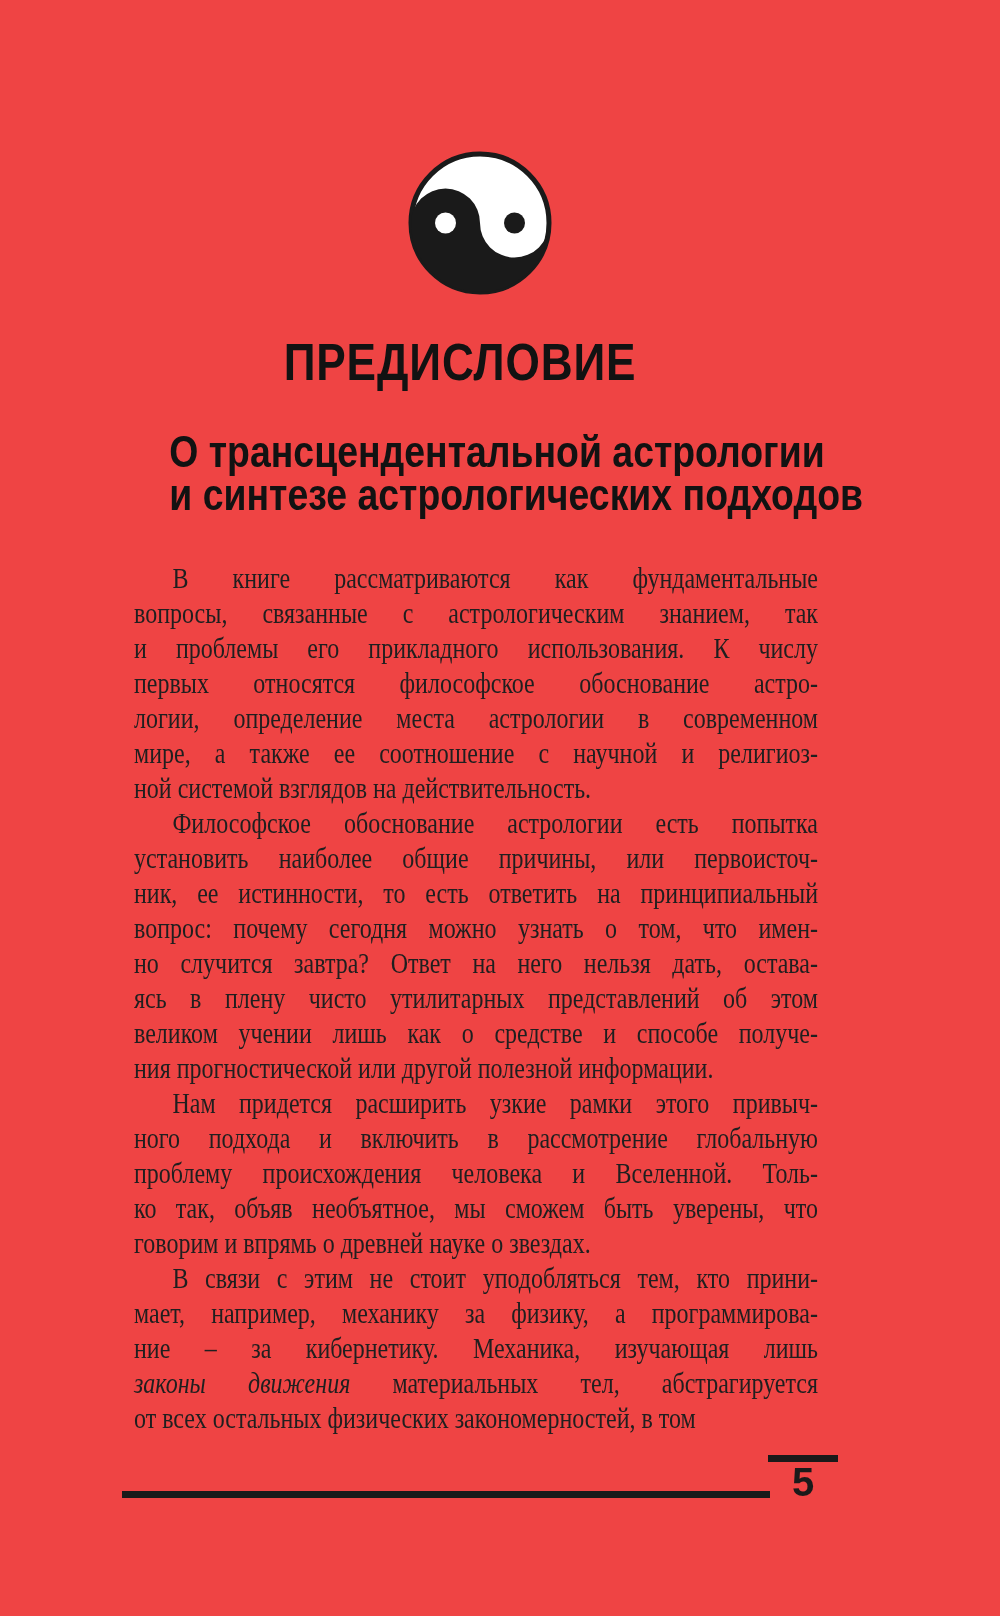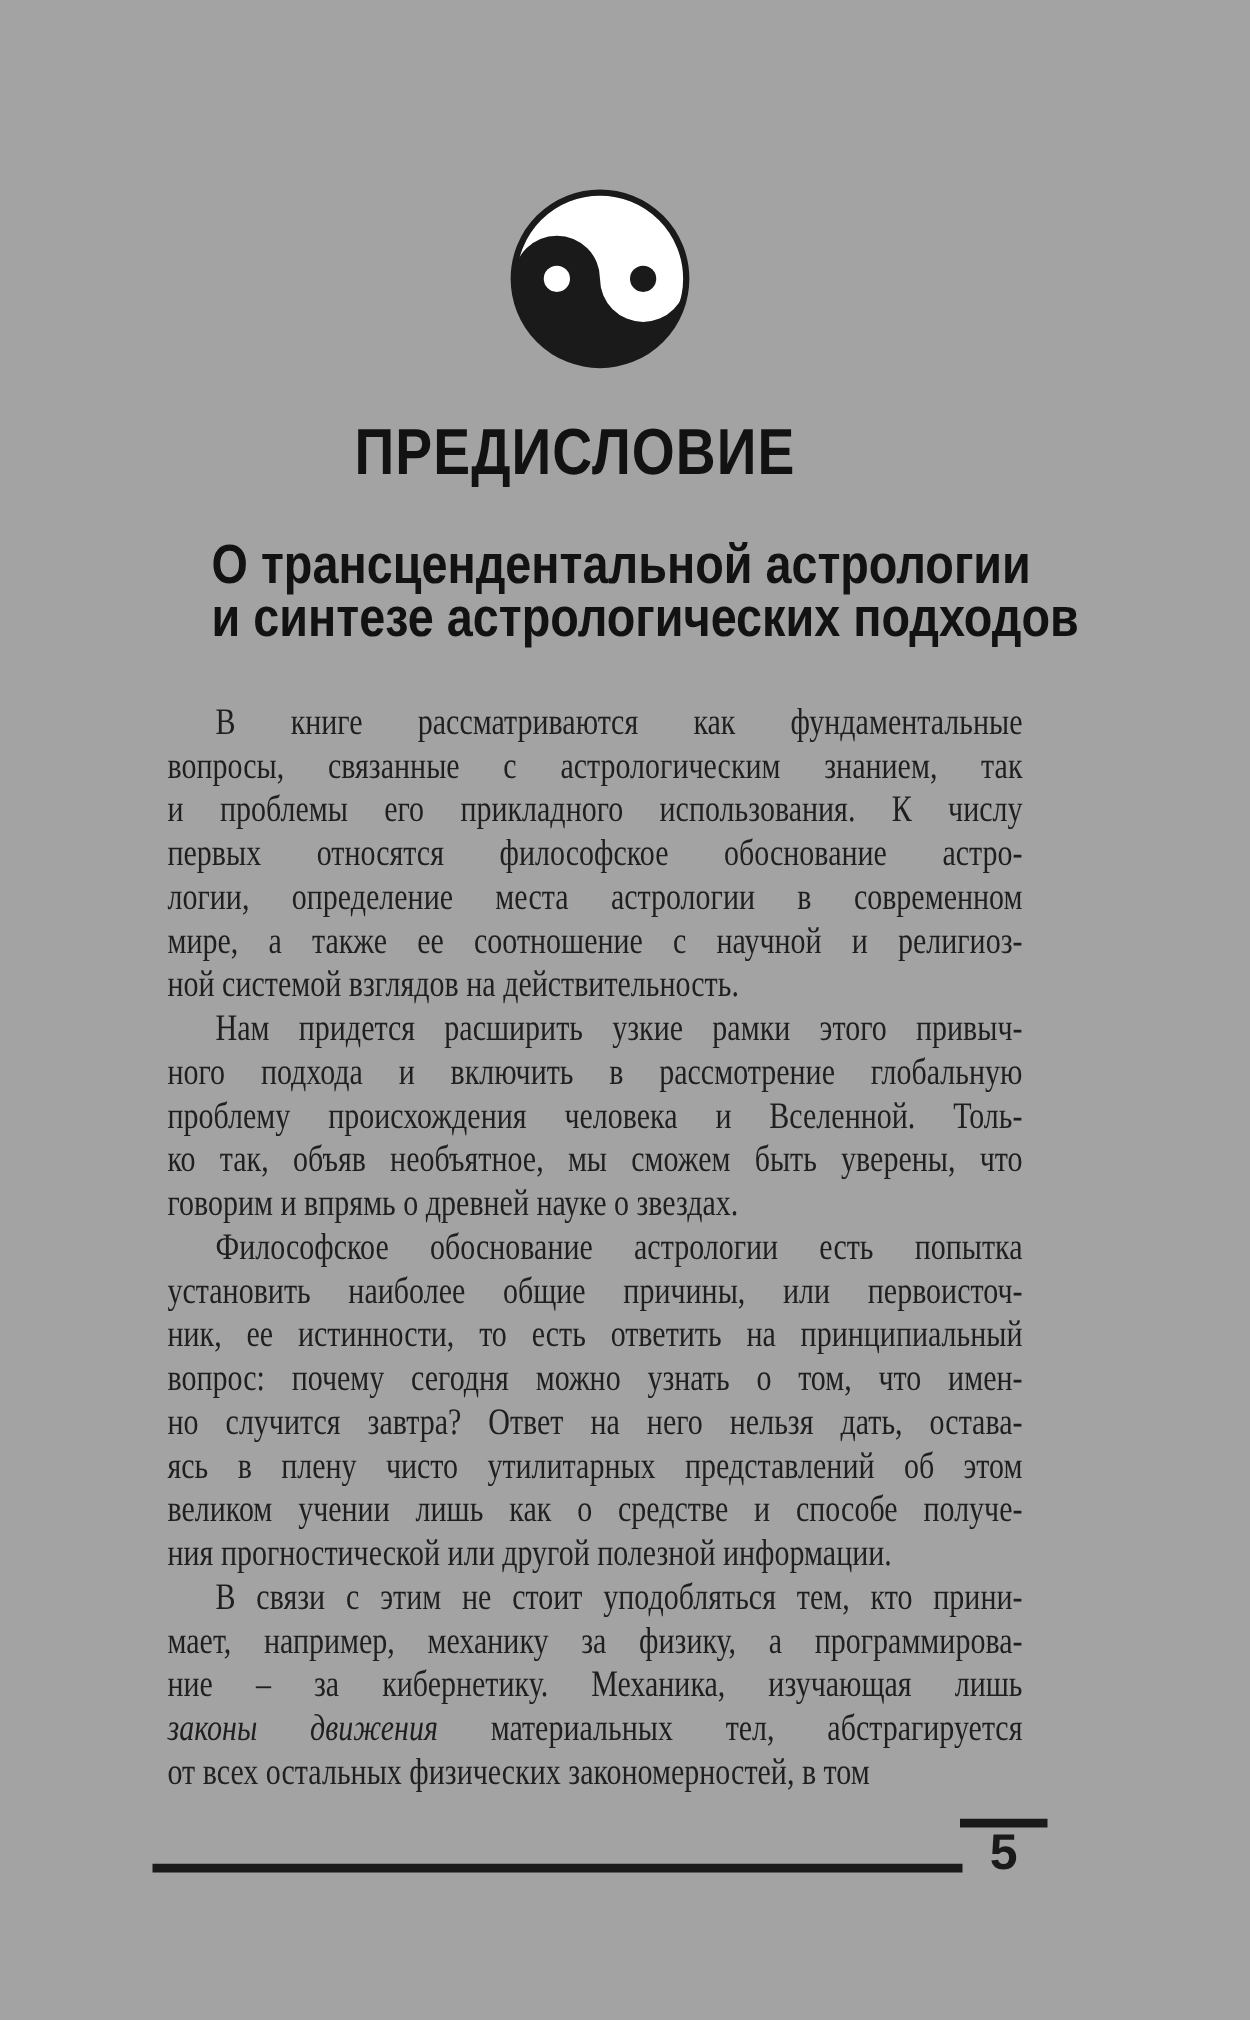--- a/index.html
+++ b/index.html
@@ -1,20 +1,20 @@
 <!DOCTYPE html>
 <html><head>
 <meta charset="utf-8">
 <style>
   html, body { margin: 0; padding: 0; background: #ffffff; }
   #page {
     position: relative;
     width: 1000px;
     height: 1616px;
-    background: #a3a3a3;
+    background: #ef4444;
     overflow: hidden;
     font-family: "Liberation Serif", serif;
   }
 
   
   .symbol {
     position: absolute;
     top: 148px;
     left: 405px;
     width: 150px;
@@ -132,35 +132,35 @@
       <div>
         <div class="line indent">В книге рассматриваются как фундаментальные</div>
         <div class="line">вопросы, связанные с астрологическим знанием, так</div>
         <div class="line">и проблемы его прикладного использования. К числу</div>
         <div class="line">первых относятся философское обоснование астро-</div>
         <div class="line">логии, определение места астрологии в современном</div>
         <div class="line">мире, а также ее соотношение с научной и религиоз-</div>
         <div class="line para-end">ной системой взглядов на действительность.</div>
       </div>
       <div>
-        <div class="line indent">Нам придется расширить узкие рамки этого привыч-</div>
-        <div class="line">ного подхода и включить в рассмотрение глобальную</div>
-        <div class="line">проблему происхождения человека и Вселенной. Толь-</div>
-        <div class="line">ко так, объяв необъятное, мы сможем быть уверены, что</div>
-        <div class="line para-end">говорим и впрямь о древней науке о звездах.</div>
-      </div>
-      <div>
         <div class="line indent">Философское обоснование астрологии есть попытка</div>
         <div class="line">установить наиболее общие причины, или первоисточ-</div>
         <div class="line">ник, ее истинности, то есть ответить на принципиальный</div>
         <div class="line">вопрос: почему сегодня можно узнать о том, что имен-</div>
         <div class="line">но случится завтра? Ответ на него нельзя дать, остава-</div>
         <div class="line">ясь в плену чисто утилитарных представлений об этом</div>
         <div class="line">великом учении лишь как о средстве и способе получе-</div>
         <div class="line para-end">ния прогностической или другой полезной информации.</div>
+      </div>
+      <div>
+        <div class="line indent">Нам придется расширить узкие рамки этого привыч-</div>
+        <div class="line">ного подхода и включить в рассмотрение глобальную</div>
+        <div class="line">проблему происхождения человека и Вселенной. Толь-</div>
+        <div class="line">ко так, объяв необъятное, мы сможем быть уверены, что</div>
+        <div class="line para-end">говорим и впрямь о древней науке о звездах.</div>
       </div>
       <div>
         <div class="line indent">В связи с этим не стоит уподобляться тем, кто прини-</div>
         <div class="line">мает, например, механику за физику, а программирова-</div>
         <div class="line">ние – за кибернетику. Механика, изучающая лишь</div>
         <div class="line"><span class="italic">законы движения</span><span> материальных тел, абстрагируется</span></div>
         <div class="line para-end">от всех остальных физических закономерностей, в том</div>
       </div>
     </div>
 

